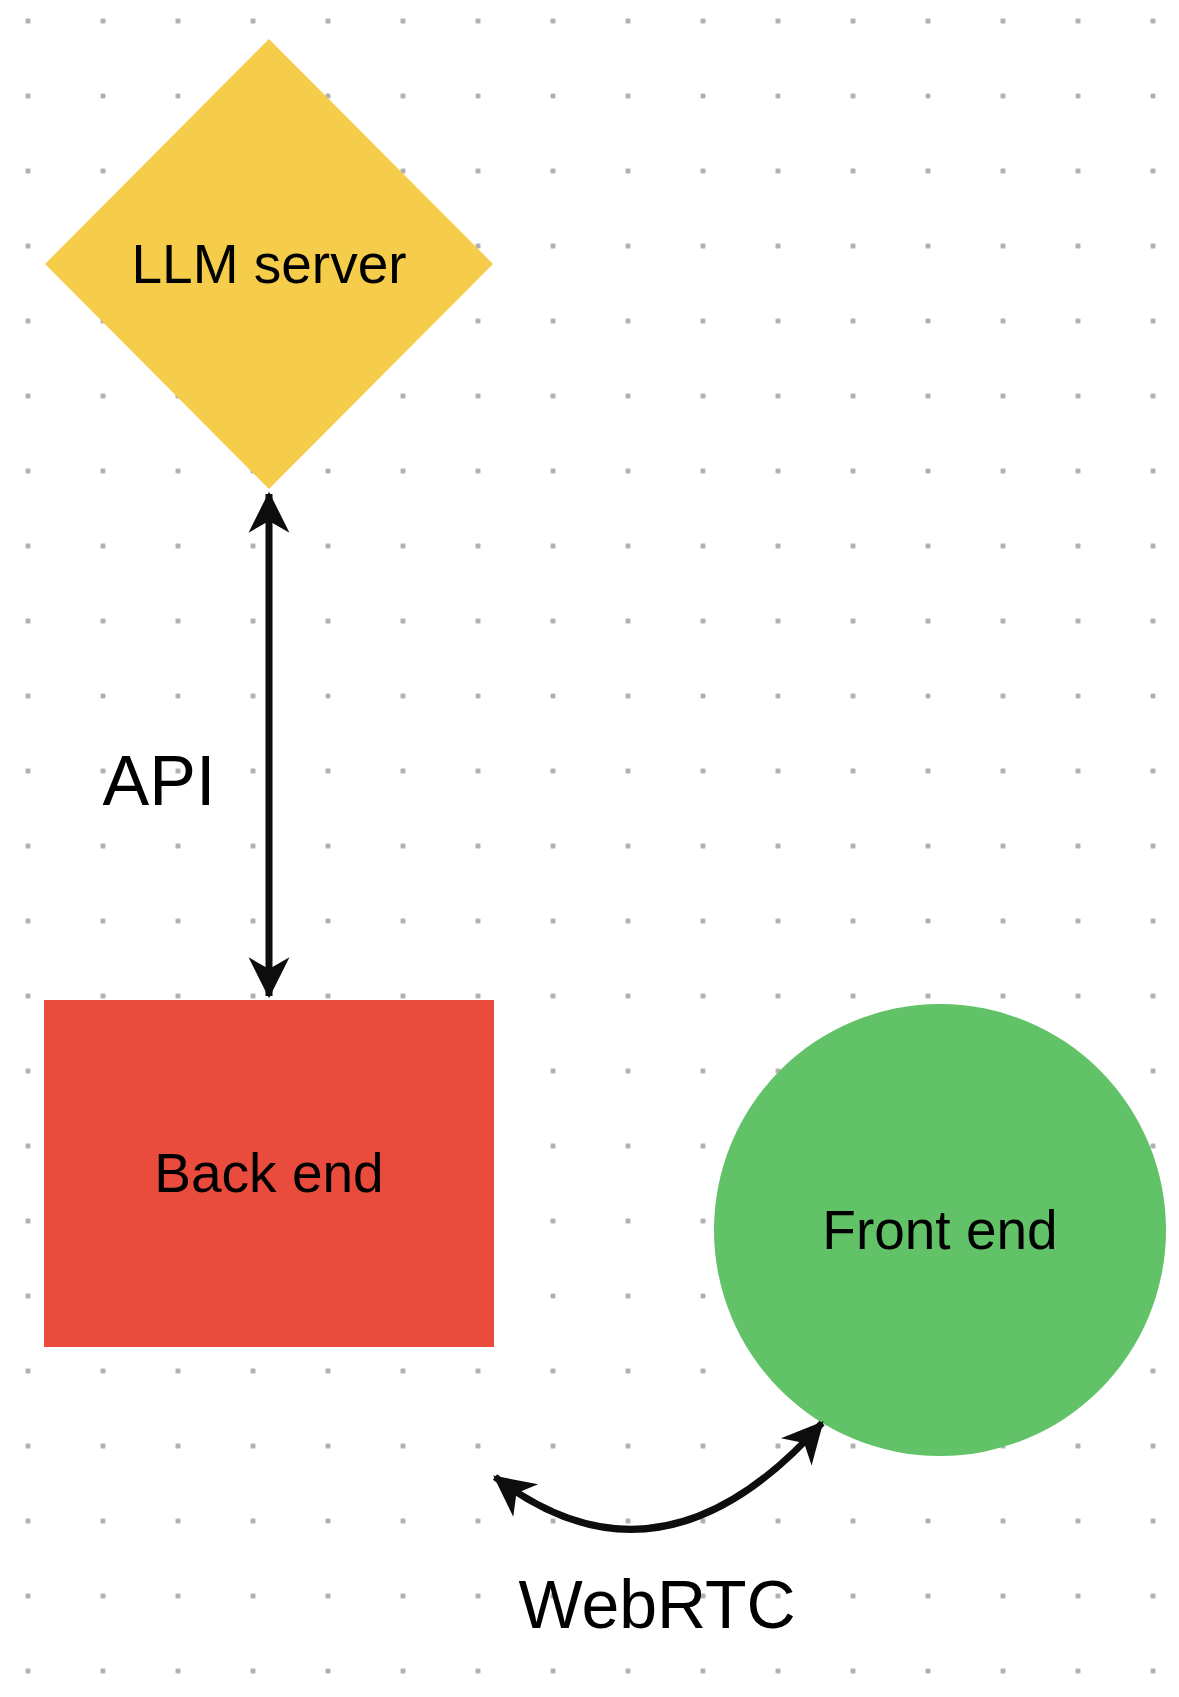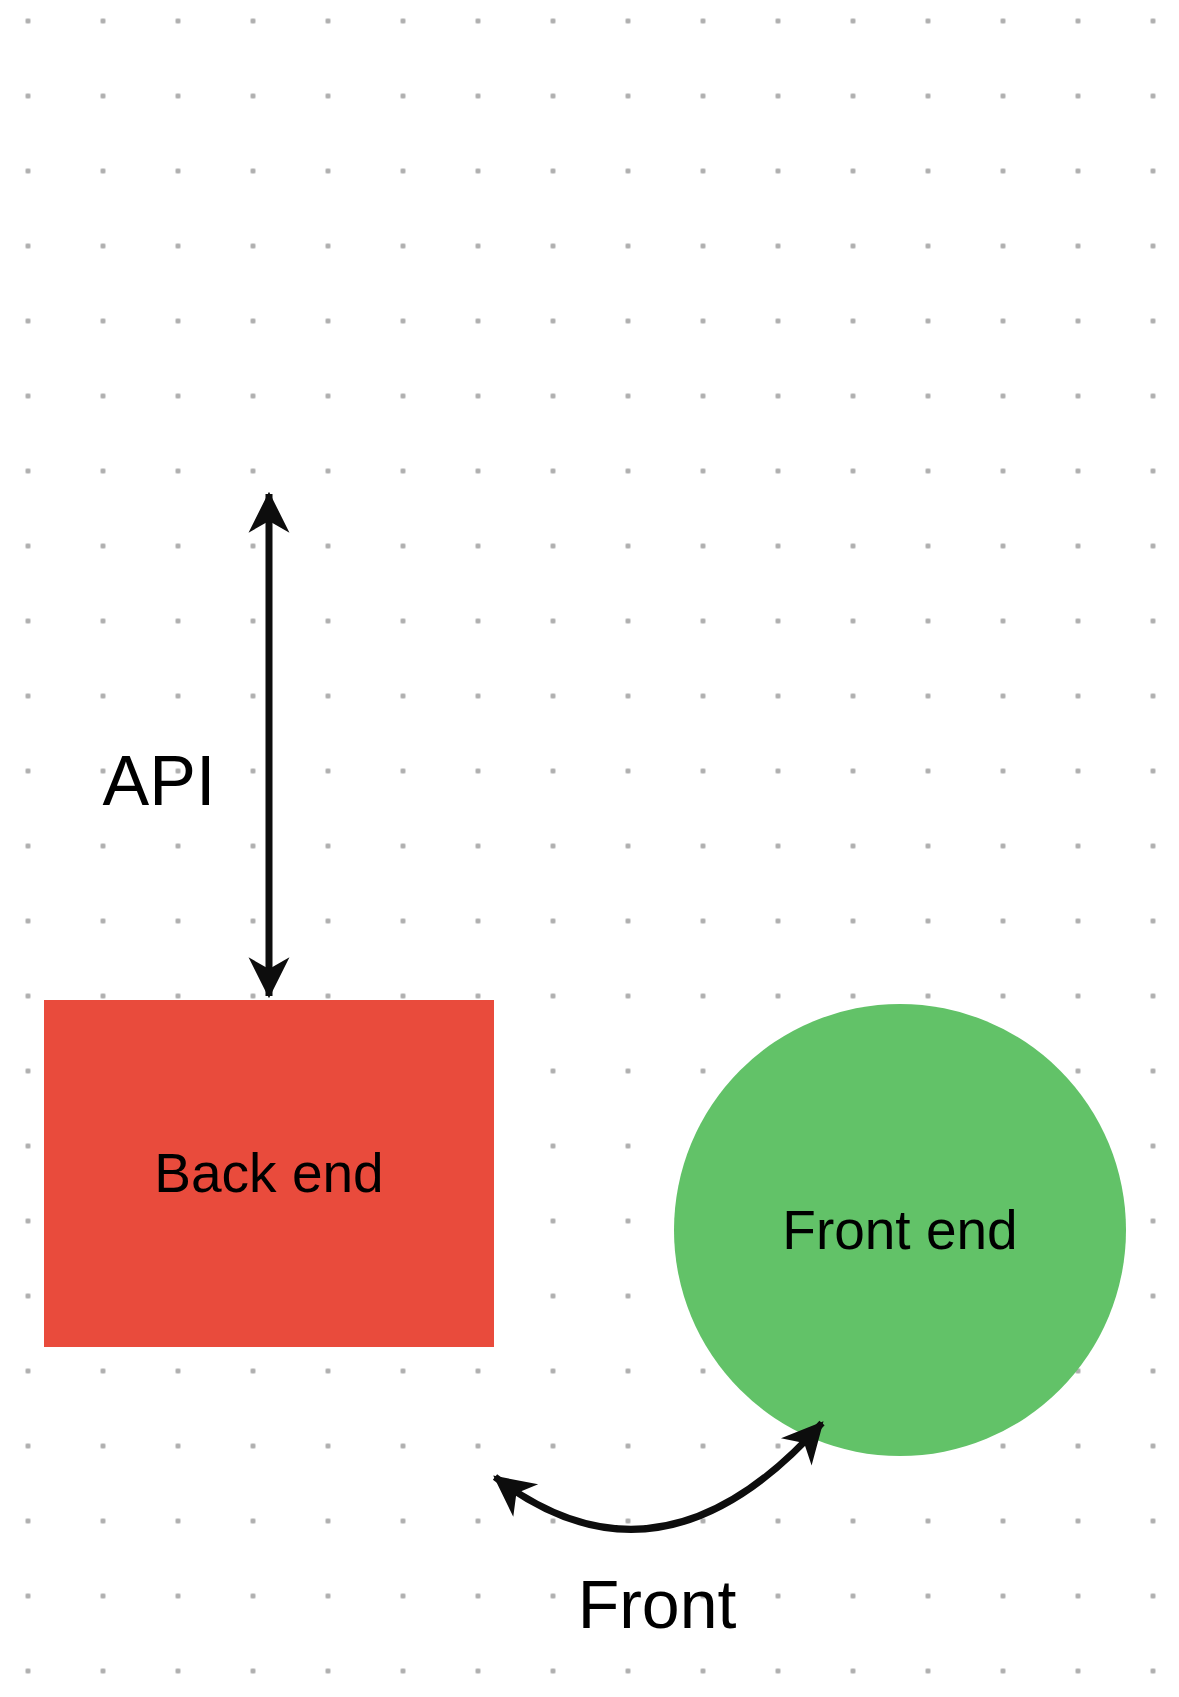--- a/index.html
+++ b/index.html
@@ -38,21 +38,21 @@
   .node--diamond {
     left: 45px; top: 39px;
     width: 448px; height: 450px;
     clip-path: polygon(50% 0%, 100% 50%, 50% 100%, 0% 50%);
   }
   .node--square {
     left: 44px; top: 1000px;
     width: 450px; height: 347px;
   }
   .node--circle {
-    left: 674px; top: 1004px;
+    left: 714px; top: 1004px;
     width: 452px; height: 452px;
     border-radius: 50%;
   }
   .arrow-layer {
     position: absolute;
     left: 0; top: 0;
     width: 1179px; height: 1697px;
   }
   .connector-label {
     position: absolute;
@@ -63,20 +63,23 @@
     line-height: 1;
   }
   .connector-label--api  { left: 159px; top: 781px;  font-size: 70px; }
   .connector-label--webrtc { left: 657px; top: 1604px; font-size: 68px; }
 </style>
 </head>
 <body>
 
 <div class="canvas" style="background-color: rgb(255, 255, 255);">
 
+  <div class="node node--diamond" style="background-color: rgb(245, 205, 74);">
+    <span class="node-label">LLM server</span>
+  </div>
 
   <div class="node node--square" style="background-color: rgb(233, 75, 60);">
     <span class="node-label">Back end</span>
   </div>
 
   <div class="node node--circle" style="background-color: rgb(98, 194, 104);">
     <span class="node-label">Front end</span>
   </div>
 
   <svg class="arrow-layer" width="1179" height="1697" viewBox="0 0 1179 1697" xmlns="http://www.w3.org/2000/svg">
@@ -86,15 +89,15 @@
       </marker>
     </defs>
 
     <path d="M269 494 L269 996" fill="none" stroke-width="7" marker-start="url(#arrowhead)" marker-end="url(#arrowhead)" style="stroke: rgb(13, 13, 13);"></path>
 
     <path d="M495 1477 Q661 1604 822 1423" fill="none" stroke-width="7" marker-start="url(#arrowhead)" marker-end="url(#arrowhead)" style="stroke: rgb(13, 13, 13);"></path>
   </svg>
 
   <div class="connector-label connector-label--api">API</div>
 
-  <div class="connector-label connector-label--webrtc">Front</div>
+  <div class="connector-label connector-label--webrtc">WebRTC</div>
 
 </div>
 
 </body></html>

